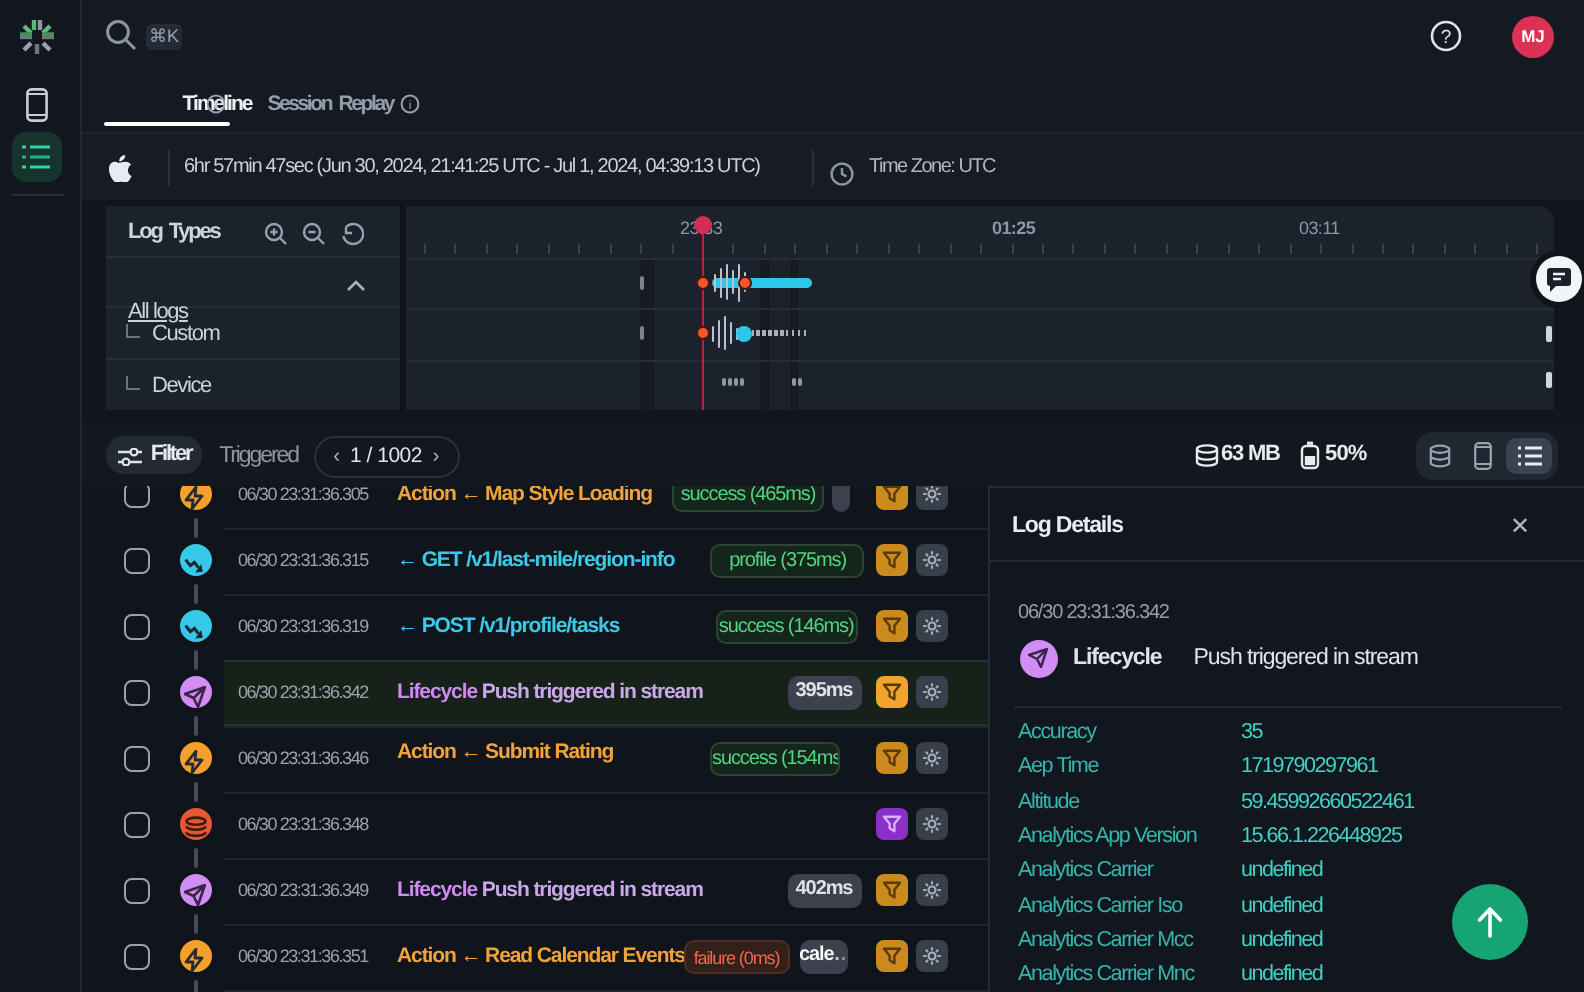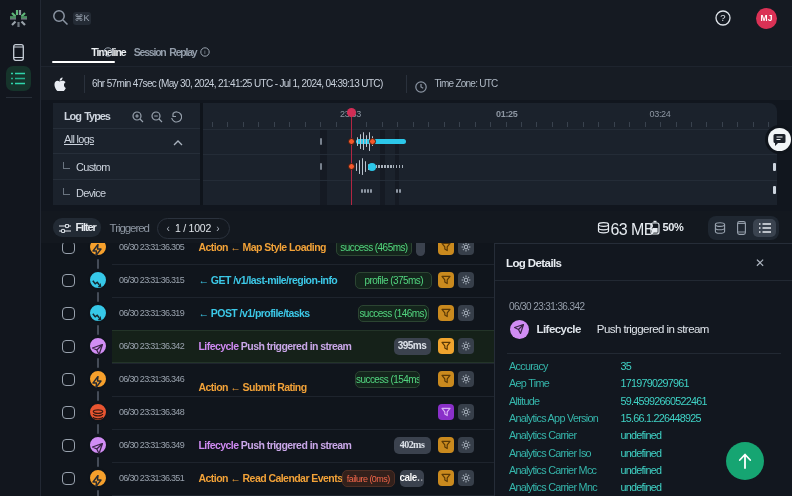--- a/index.html
+++ b/index.html
@@ -34,21 +34,21 @@
 .spike{background:#bac3cd;width:1.5px;border-radius:1px;}
 .odot{width:7px;height:7px;border-radius:50%;background:#f4582a;border:1px solid #401b10;}
 .gdash{width:2px;height:7px;background:#78818d;border-radius:1px;}
 .ddot{width:2px;height:4px;background:#8d96a2;border-radius:1px;}
 
 #toolbar{left:41px;top:211px;width:751px;height:32px;background:#13181f;}
 #filterbtn{left:12.4px;top:7px;width:48px;height:19px;border-radius:9px;background:#222a34;color:#e6eaef;font-size:11px;font-weight:bold;line-height:19px;padding-left:22px;letter-spacing:-1.1px;word-spacing:1.5px;}
 #trig{left:68.6px;top:10.5px;font-size:11.5px;color:#8d96a2;letter-spacing:-1.05px;}
 #pager{left:115.5px;top:6.5px;width:73px;height:21px;border-radius:11px;border:1px solid #2b323d;color:#dfe4ea;font-size:10.5px;line-height:19px;text-align:center;letter-spacing:-0.25px;}
 .arr{color:#aeb6c1;font-size:10px;}
-#mbtext{left:569.5px;top:10px;font-size:16px;font-weight:normal;color:#e6ebf0;letter-spacing:-0.6px;}
+#mbtext{left:569.5px;top:10px;font-size:11px;font-weight:bold;color:#e6ebf0;letter-spacing:-0.6px;}
 #battext{left:621.5px;top:10px;font-size:11px;font-weight:bold;color:#e6ebf0;letter-spacing:-0.4px;}
 #seg{left:667px;top:5px;width:71px;height:24px;border-radius:8px;background:#1f2731;}
 #segsel{left:45px;top:3px;width:23px;height:18px;border-radius:5px;background:#3a434f;}
 
 #list{left:41px;top:243px;width:453px;height:253px;overflow:hidden;background:#10151c;}
 .lsep{left:71px;width:382px;height:1px;background:#1e242d;}
 .selbg{left:71px;width:382px;height:33px;background:#152119;border-top:1px solid #233428;border-bottom:1px solid #233428;}
 .cb{left:20.5px;width:13px;height:13px;border:1.5px solid #98a1ad;border-radius:4px;}
 .conn{left:55.5px;width:2px;background:#454c58;border-radius:1px;}
 .circ{left:46.5px;width:20px;height:20px;border-radius:50%;border:2px solid #0f141b;}
@@ -133,21 +133,21 @@
       <text x="5" y="7.3" font-size="6" fill="#98a2ae" text-anchor="middle">i</text>
     </svg>
  <div class="abs" id="tabline"></div>
 </div>
 
 <div class="abs" id="inforow">
  <svg class="abs" style="left:13px;top:10px" width="12" height="14" viewBox="0 0 13 15">
   <path d="M9.3 0.4 c0.1 0.9 -0.3 1.8 -0.8 2.4 c-0.6 0.7 -1.5 1.2 -2.4 1.1 c-0.1 -0.9 0.3 -1.8 0.8 -2.4 C7.5 0.8 8.5 0.4 9.3 0.4 Z M9.6 4.1 c1.1 0 2.2 0.6 2.9 1.6 c-1.1 0.7 -1.7 1.8 -1.7 3 c0 1.4 0.8 2.6 2 3.2 c-0.3 0.8 -0.7 1.5 -1.2 2.1 c-0.6 0.8 -1.2 1.5 -2.2 1.5 c-0.9 0 -1.2 -0.5 -2.3 -0.5 c-1.1 0 -1.4 0.5 -2.3 0.5 c-0.9 0 -1.6 -0.8 -2.2 -1.6 C1.4 12.2 0.5 10 0.5 8 c0 -2.5 1.6 -3.9 3.2 -3.9 c0.9 0 1.7 0.6 2.3 0.6 c0.6 0 1.6 -0.6 3.6 -0.6 Z" fill="#e8ecf2"></path>
  </svg>
  <div class="abs vdiv" style="left:43px;"></div>
- <div class="abs" id="durtext">6hr 57min 47sec (May 30, 2024, 21:41:25 UTC - Jul 1, 2024, 04:39:13 UTC)</div>
+ <div class="abs" id="durtext">6hr 57min 47sec (Jun 30, 2024, 21:41:25 UTC - Jul 1, 2024, 04:39:13 UTC)</div>
  <div class="abs vdiv" style="left:365px;"></div>
  <svg class="abs" style="left:374px;top:13.5px" width="12" height="12" viewBox="0 0 12 12">
   <circle cx="6" cy="6" r="5.2" fill="none" stroke="#8b95a3" stroke-width="1.2"></circle>
   <path d="M6 3 L6 6 L8.2 7.2" fill="none" stroke="#8b95a3" stroke-width="1.2"></path>
  </svg>
  <div class="abs" id="tztext">Time Zone: UTC</div>
 </div>
 
 <div class="abs" id="tlwrap">
  <div class="abs" id="tlpanel">
@@ -161,21 +161,21 @@
           <circle cx="5" cy="5" r="4" fill="none" stroke="#97a1ad" stroke-width="1.2"></circle>
           <path d="M8 8 L11 11 M3.2 5 h3.6 M5 3.2 v3.6" stroke="#97a1ad" stroke-width="1.2"></path>
         </svg>
    <svg class="abs" style="left:98px;top:8px" width="12" height="12" viewBox="0 0 12 12">
           <circle cx="5" cy="5" r="4" fill="none" stroke="#97a1ad" stroke-width="1.2"></circle>
           <path d="M8 8 L11 11 M3.2 5 h3.6" stroke="#97a1ad" stroke-width="1.2"></path>
         </svg>
    <svg class="abs" style="left:117px;top:8px" width="12" height="12" viewBox="0 0 12 12">
           <path d="M2.5 2 A5 5 0 1 1 1.2 6.5 M2.5 2 L2.5 5 L5.5 5" fill="none" stroke="#97a1ad" stroke-width="1.2" transform="translate(0.5,0.5)"></path>
         </svg>
-   <div class="abs lttext" style="left:11px;top:30px;text-decoration:underline;">All logs</div>
+   <div class="abs lttext" style="left:11px;top:47px;text-decoration:underline;">All logs</div>
    <svg class="abs" style="left:120px;top:37px" width="10" height="6" viewBox="0 0 10 6">
           <path d="M1 5 L5 1 L9 5" fill="none" stroke="#aab3bf" stroke-width="1.3"></path>
         </svg>
    <div class="abs" style="left:10px;top:59px;width:7px;height:7px;border-left:1.2px solid #6a7480;border-bottom:1.2px solid #6a7480;"></div>
    <div class="abs lttext" style="left:23px;top:58px;">Custom</div>
    <div class="abs" style="left:10px;top:84.5px;width:7px;height:7px;border-left:1.2px solid #6a7480;border-bottom:1.2px solid #6a7480;"></div>
    <div class="abs lttext" style="left:23px;top:83.5px;">Device</div>
   </div>
   <div class="abs" style="left:147px;top:0;width:3px;height:102px;background:#0f141b;"></div>
   <div class="abs" id="chart">
@@ -214,21 +214,21 @@
         <div class="abs tick" style="left:457.0px"></div>
         <div class="abs tick" style="left:472.5px"></div>
         <div class="abs tick" style="left:487.9px"></div>
         <div class="abs tick" style="left:503.4px"></div>
         <div class="abs tick" style="left:518.8px"></div>
         <div class="abs tick" style="left:534.3px"></div>
         <div class="abs tick" style="left:549.7px"></div>
         <div class="abs tick" style="left:565.2px"></div>
         <div class="abs tlab" style="left:137px;">23:33</div>
         <div class="abs tlab" style="left:293px;font-weight:bold;">01:25</div>
-        <div class="abs tlab" style="left:446.5px;">03:24</div>
+        <div class="abs tlab" style="left:446.5px;">03:11</div>
         <div class="abs csep" style="top:25.5px"></div>
         <div class="abs csep" style="top:51px"></div>
         <div class="abs csep" style="top:76.5px"></div>
         <div class="abs gdash" style="left:117px;top:35px"></div>
         <div class="abs gdash" style="left:117px;top:60px"></div>
         <div class="abs" style="left:153px;top:35.6px;width:50px;height:5.5px;border-radius:3px;background:#2cc7e9"></div>
         <div class="abs spike" style="left:153.5px;top:33.8px;height:9px"></div>
         <div class="abs spike" style="left:156.5px;top:30.799999999999997px;height:15px"></div>
         <div class="abs spike" style="left:159.5px;top:29.299999999999997px;height:18px"></div>
         <div class="abs spike" style="left:162.5px;top:32.3px;height:12px"></div>
@@ -407,21 +407,21 @@
     </svg>
     <div class="abs lsep" style="top:152.5px"></div>
     <div class="abs conn" style="top:148px;height:10px"></div>
     <div class="abs cb" style="top:129.5px"></div>
     <div class="abs circ" style="top:126px;background:#f6a02c">
       <div class="abs" style="left:2.5px;top:2.5px"><svg width="10" height="12" viewBox="0 0 10 12">
           <path d="M6 0.5 L1 7 H4.5 L4 11.5 L9 5 H5.5 Z" fill="none" stroke="#262b33" stroke-width="1.4" stroke-linejoin="round"></path>
         </svg></div>
     </div>
     <div class="abs ts" style="top:131px">06/30 23:31:36.346</div>
-    <div class="abs msg" style="top:138px;color:#f2a238"><b>Action</b> ← Submit Rating</div>
+    <div class="abs msg" style="top:127px;color:#f2a238"><b>Action</b> ← Submit Rating</div>
     <div class="abs badge bok" style="top:127.5px;left:314px;width:65px;overflow:hidden;">success (154ms)</div>
     <svg class="abs btn fbtn" style="top:128px;background:#ca8a1e" viewBox="0 0 20 20">
       <path d="M5 5.5 H15 L11.5 9.8 V14.5 L8.5 12.6 V9.8 Z" fill="none" stroke="#5c3a06" stroke-width="1.5" stroke-linejoin="round"></path>
     </svg>
     <svg class="abs btn gbtn" style="top:128px" viewBox="0 0 20 20">
       <g stroke="#a7b0bb" stroke-width="1.3" fill="none">
         <circle cx="10" cy="10" r="2.2"></circle>
         <path d="M10 4.5 V6.5 M10 13.5 V15.5 M4.5 10 H6.5 M13.5 10 H15.5 M6.1 6.1 L7.5 7.5 M12.5 12.5 L13.9 13.9 M13.9 6.1 L12.5 7.5 M7.5 12.5 L6.1 13.9"></path>
       </g>
     </svg>
@@ -450,21 +450,21 @@
     <div class="abs lsep" style="top:218.5px"></div>
     <div class="abs conn" style="top:214px;height:10px"></div>
     <div class="abs cb" style="top:195.5px"></div>
     <div class="abs circ" style="top:192px;background:#d18df4">
       <div class="abs" style="left:2.5px;top:2.5px"><svg width="11" height="11" viewBox="0 0 11 11">
           <path d="M0.5 4 L10.5 0.5 L7 10.5 L4.8 6 Z M4.8 6 L10.5 0.5" fill="none" stroke="#3a2547" stroke-width="1.3" stroke-linejoin="round"></path>
         </svg></div>
     </div>
     <div class="abs ts" style="top:197px">06/30 23:31:36.349</div>
     <div class="abs msg" style="top:195.5px;color:#cf8af2"><b>Lifecycle</b><span style="color:#c9a7e8"> Push triggered in stream</span></div>
-    <div class="abs badge bgray" style="top:193.5px;left:352.5px;width:37px;overflow:hidden;font-family:Liberation Serif, serif;">402ms</div>
+    <div class="abs badge bgray" style="top:193.5px;left:352.5px;width:37px;overflow:hidden;">402ms</div>
     <svg class="abs btn fbtn" style="top:194px;background:#ca8a1e" viewBox="0 0 20 20">
       <path d="M5 5.5 H15 L11.5 9.8 V14.5 L8.5 12.6 V9.8 Z" fill="none" stroke="#5c3a06" stroke-width="1.5" stroke-linejoin="round"></path>
     </svg>
     <svg class="abs btn gbtn" style="top:194px" viewBox="0 0 20 20">
       <g stroke="#a7b0bb" stroke-width="1.3" fill="none">
         <circle cx="10" cy="10" r="2.2"></circle>
         <path d="M10 4.5 V6.5 M10 13.5 V15.5 M4.5 10 H6.5 M13.5 10 H15.5 M6.1 6.1 L7.5 7.5 M12.5 12.5 L13.9 13.9 M13.9 6.1 L12.5 7.5 M7.5 12.5 L6.1 13.9"></path>
       </g>
     </svg>
     <div class="abs lsep" style="top:251.5px"></div>

